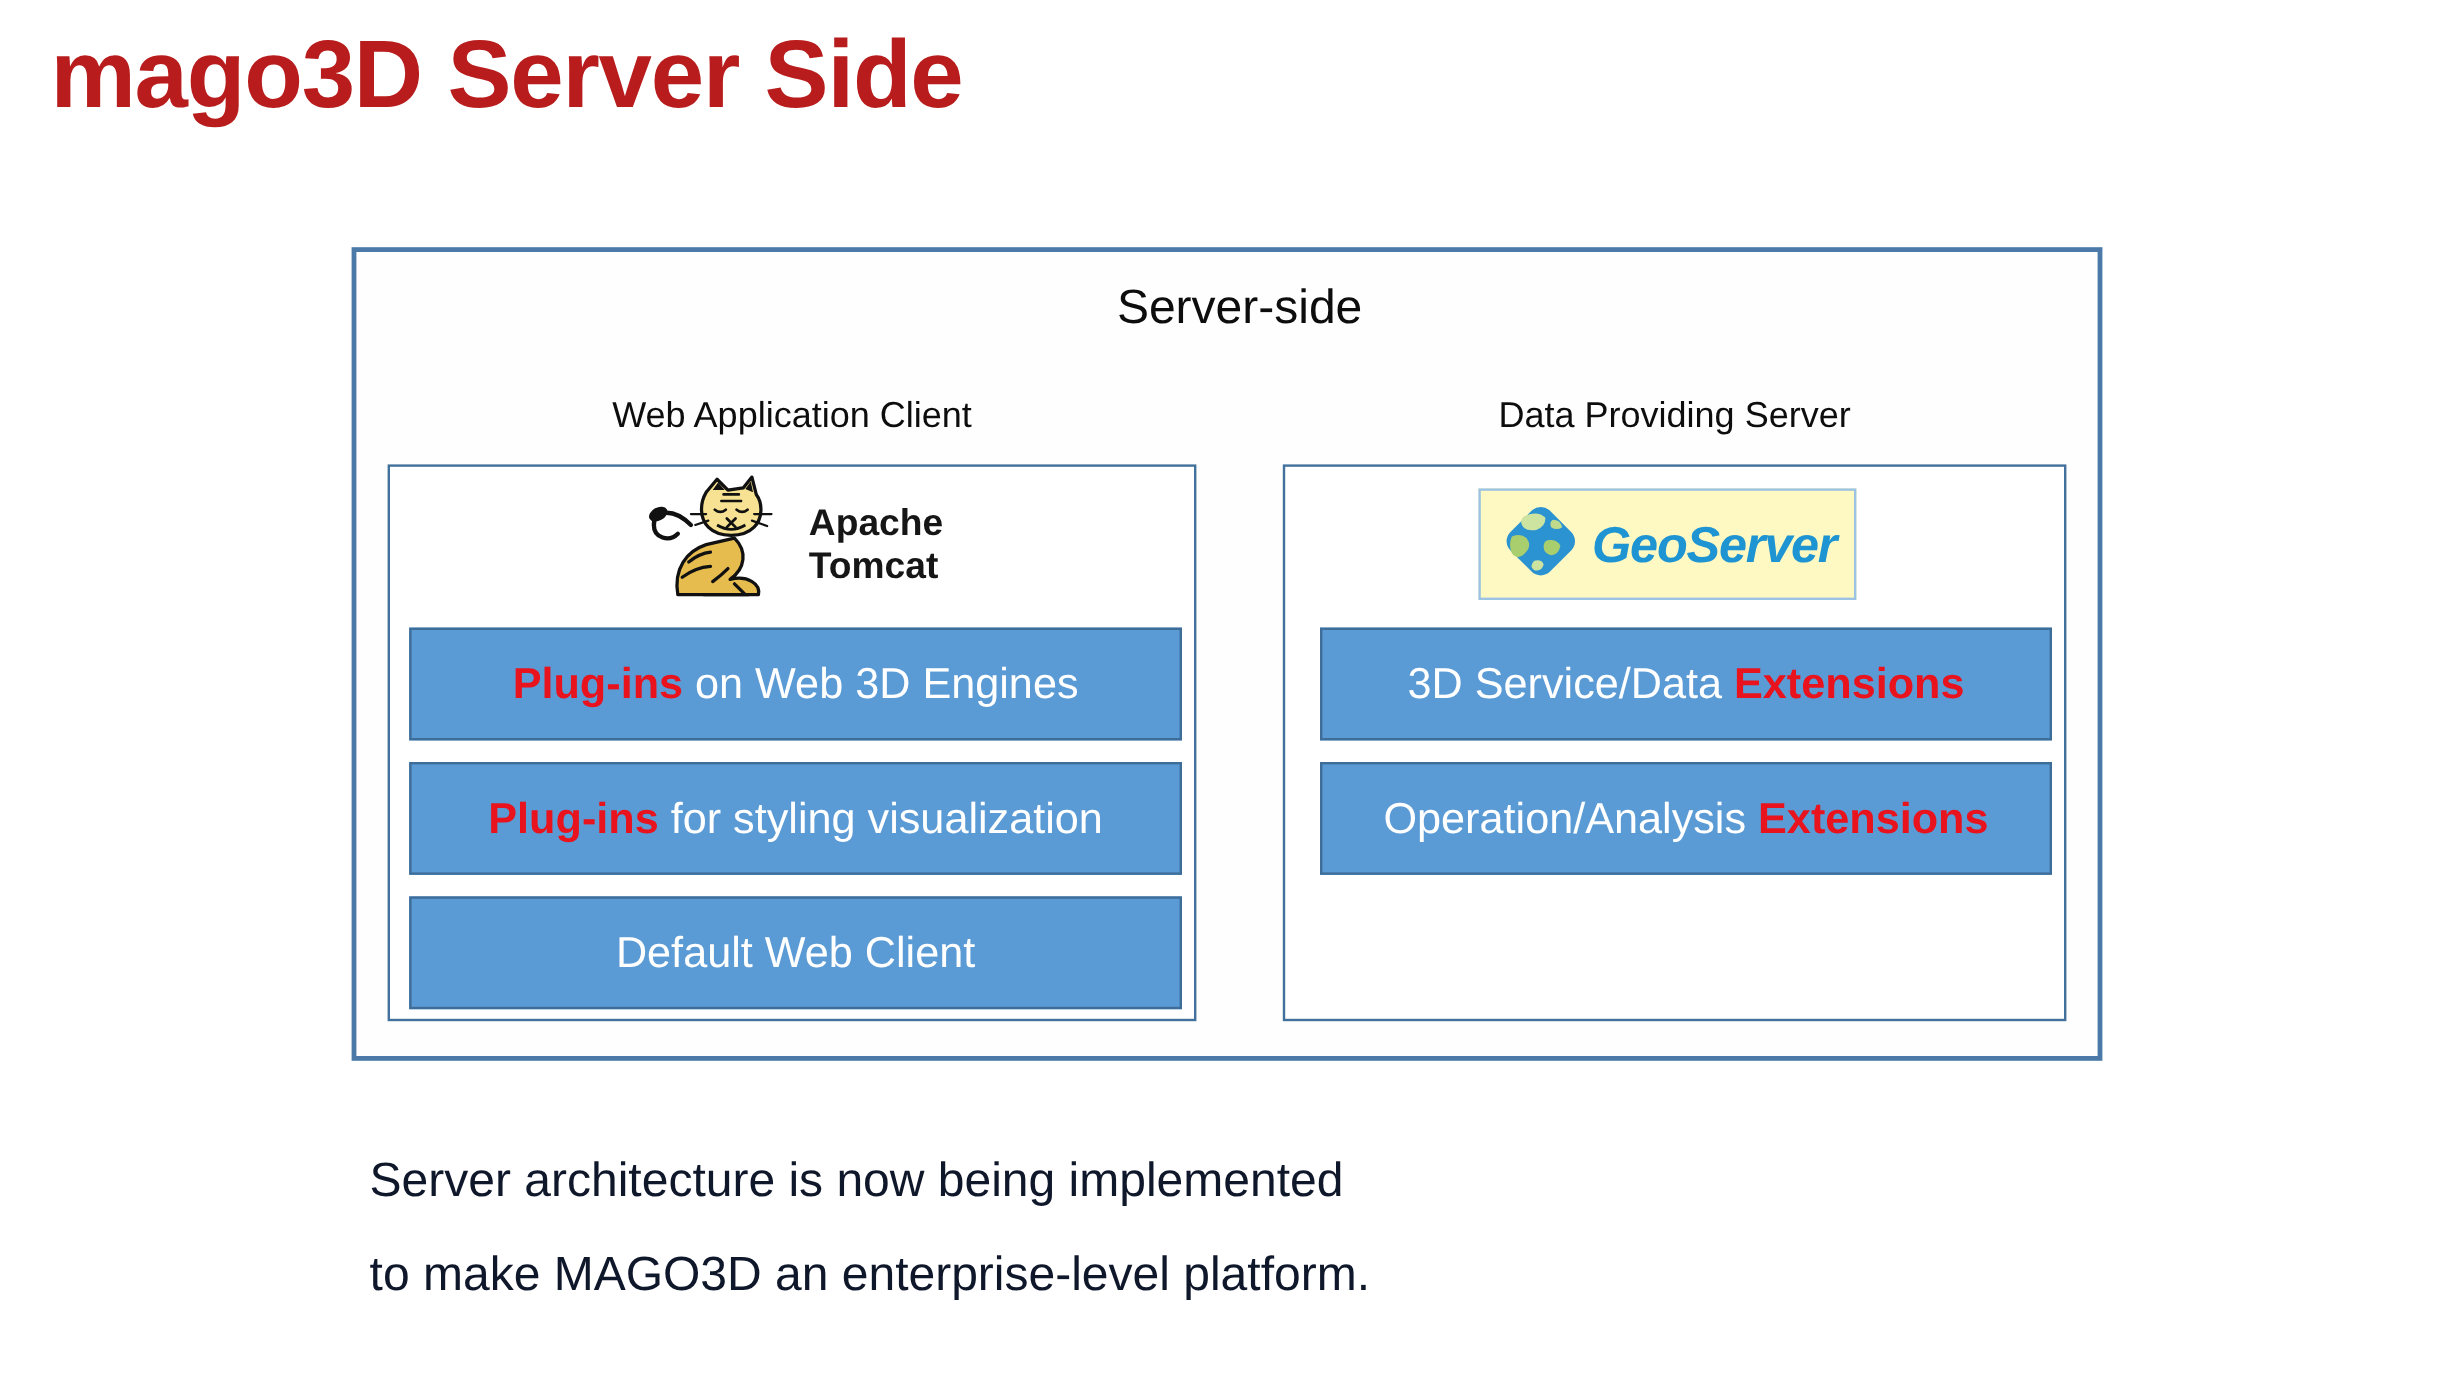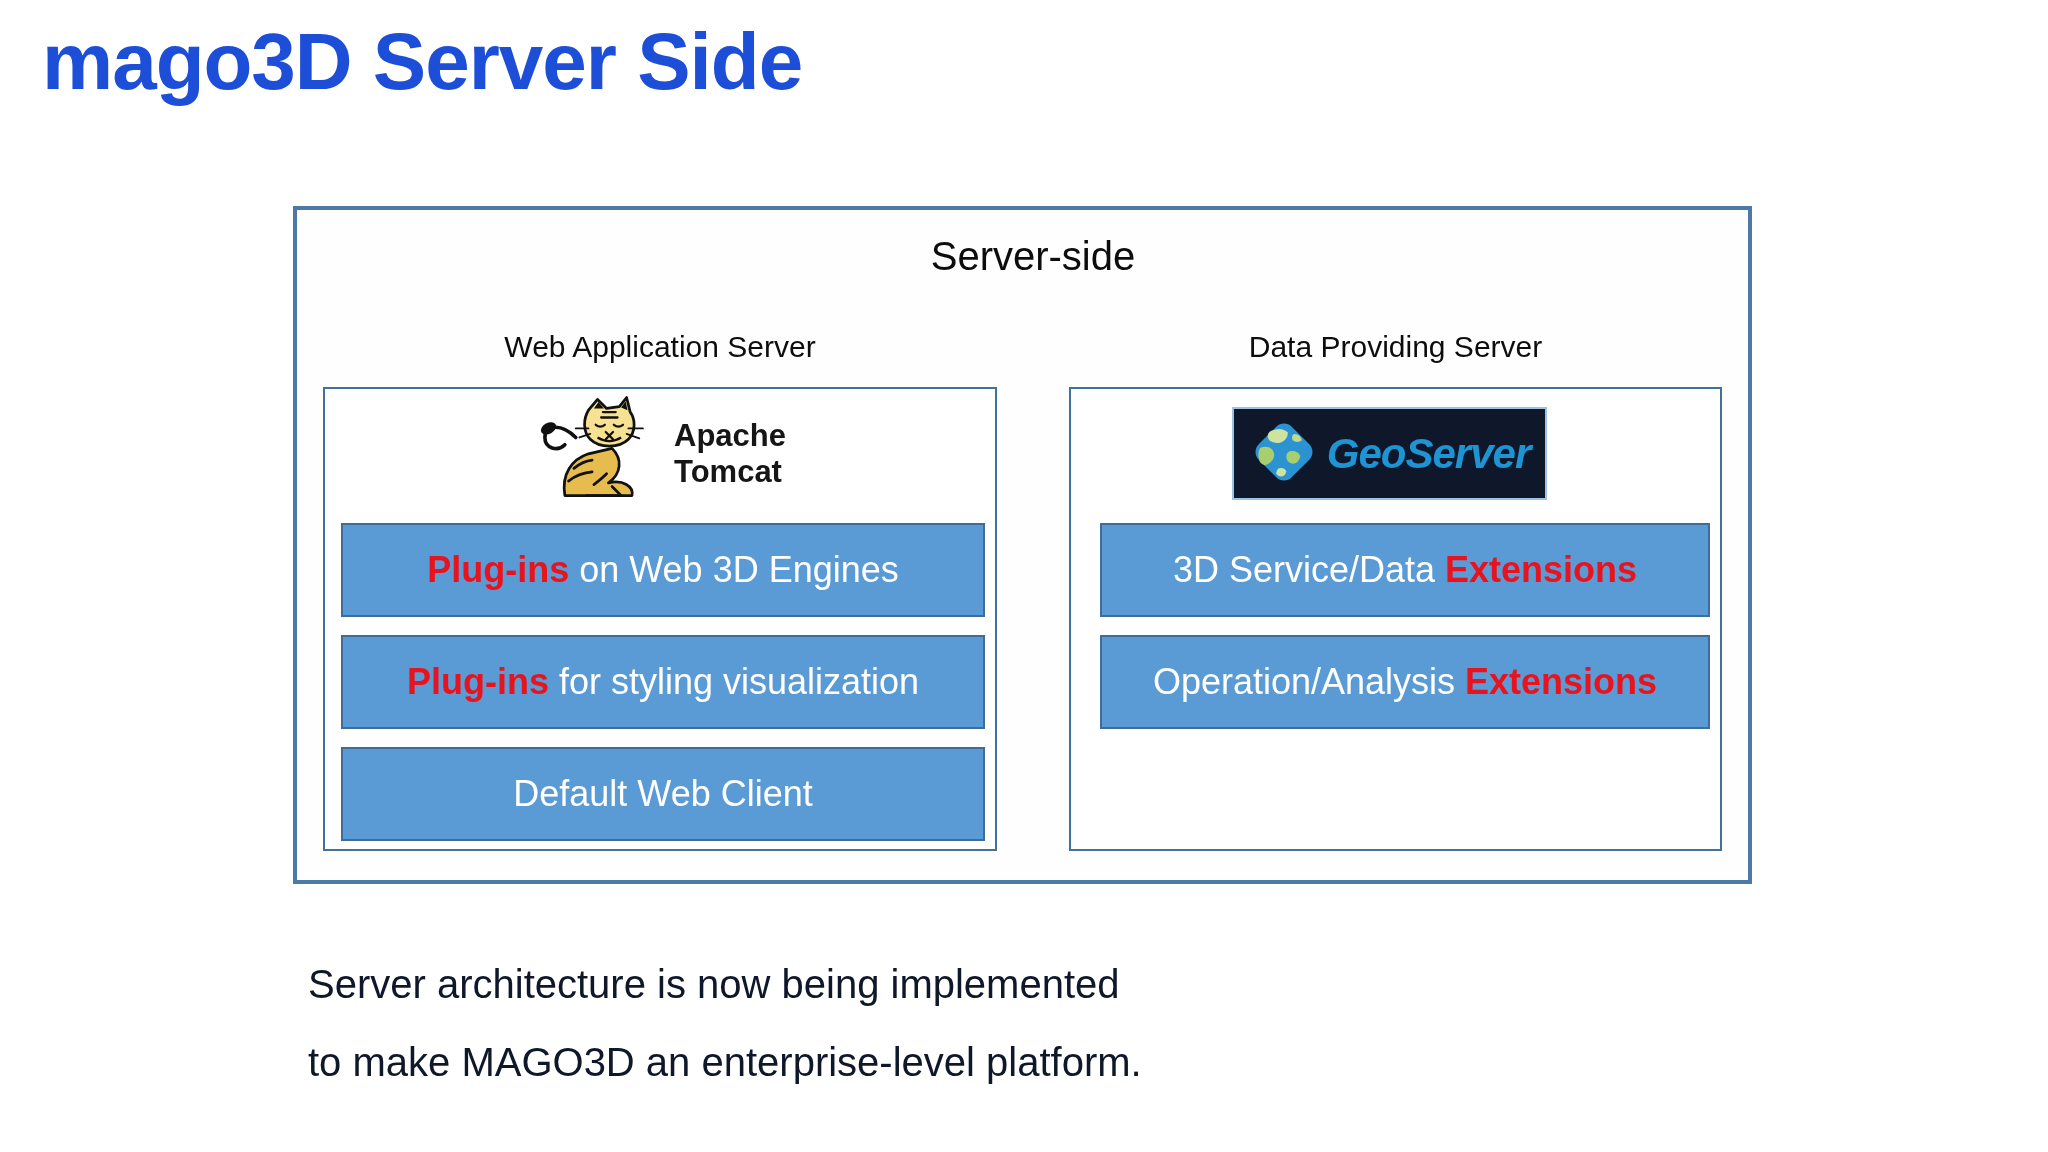--- a/index.html
+++ b/index.html
@@ -12,21 +12,21 @@
     --tomcat-body:#E7BC4F;
     --tomcat-face:#F6E292;
   }
   *{margin:0;padding:0;box-sizing:border-box;}
   html,body{background:#ffffff;}
   body{font-family:"Liberation Sans", sans-serif;}
   .stage{position:relative;width:2048px;height:1152px;background:#ffffff;overflow:hidden;}
 
   .slide-title{
     position:absolute;left:42px;top:16px;
-    font-size:80px;font-weight:bold;letter-spacing:-1px;color:#1d4ed8;
+    font-size:80px;font-weight:bold;letter-spacing:-1px;color:#b91c1c;
   }
 
   .panel{
     position:absolute;left:293px;top:206px;width:1459px;height:678px;
     border:4px solid var(--panel-border);background:#fefefe;
   }
   .panel-heading{
     position:absolute;left:293px;top:234px;width:1459px;
     text-align:center;font-size:40px;color:#0d0d0d;padding-left:21px;
   }
@@ -45,21 +45,21 @@
 
   .tomcat-logo{
     position:absolute;left:323px;top:396px;width:674px;height:116px;
     display:flex;align-items:center;justify-content:center;gap:22px;
   }
   .tomcat-wordmark{
     font-size:31px;line-height:1.16;font-weight:bold;color:#161616;text-align:left;
   }
   .geoserver-logo{
     position:absolute;left:1232px;top:407px;width:315px;height:93px;
-    border:2px solid #9CC3E3;background:#0f172a;
+    border:2px solid #9CC3E3;background:#fef9c3;
     display:flex;align-items:center;justify-content:center;gap:8px;
   }
   .geoserver-wordmark{
     font-size:42px;font-weight:bold;font-style:italic;
     color:var(--geoserver-blue);letter-spacing:-1px;
   }
 
   .bar{
     position:absolute;height:94px;
     background:var(--bar-fill);border:2px solid var(--bar-border);
@@ -82,21 +82,21 @@
 </head>
 <body>
 
 <div class="stage">
 
   <div class="slide-title">mago3D Server Side</div>
 
   <div class="panel"></div>
   <div class="panel-heading">Server-side</div>
 
-  <div class="col-label left">Web Application Server</div>
+  <div class="col-label left">Web Application Client</div>
   <div class="col-label right">Data Providing Server</div>
 
   <div class="inner-box left"></div>
   <div class="inner-box right"></div>
 
   <div class="tomcat-logo">
     <span>
       <svg width="118" height="112" viewBox="0 0 130 120">
 
         <path d="M46 44 C30 28, 12 30, 12 44 C12 56, 26 60, 34 52" fill="none" stroke="#111" stroke-width="4" stroke-linecap="round"></path>

